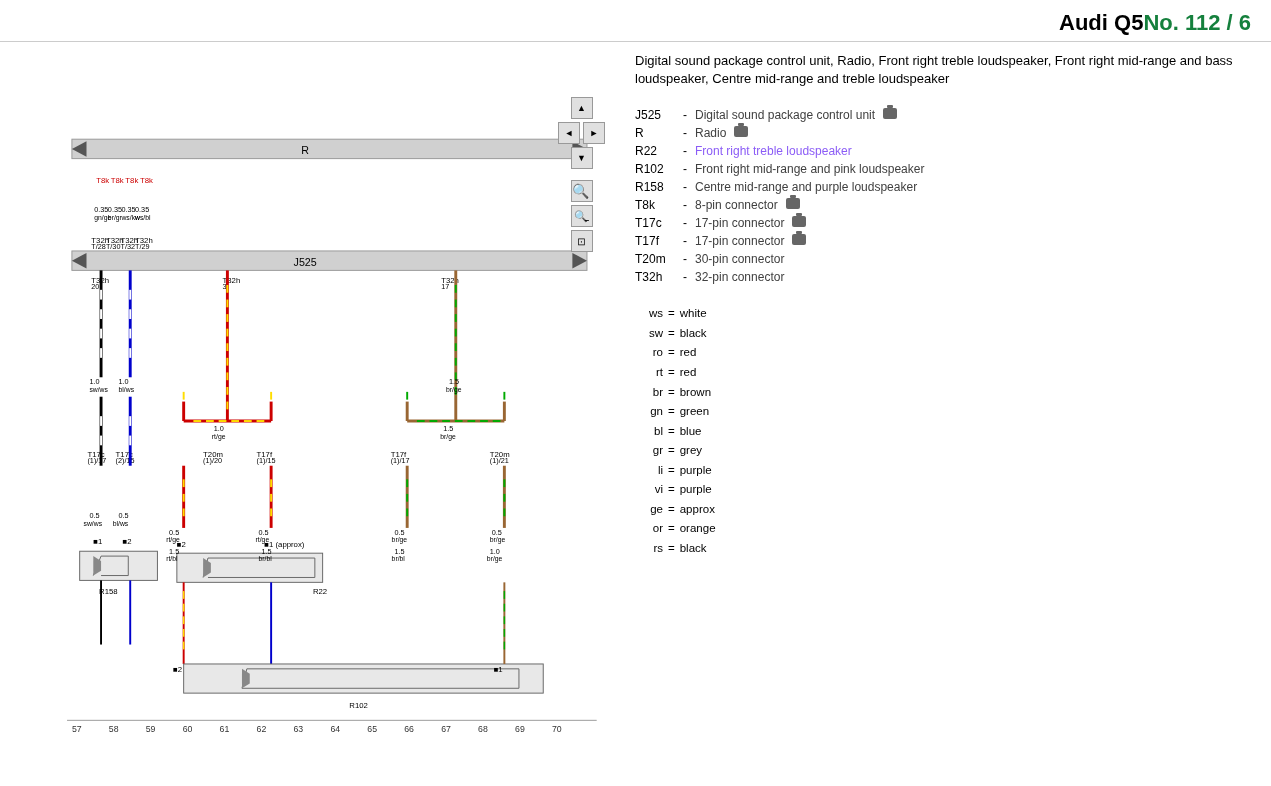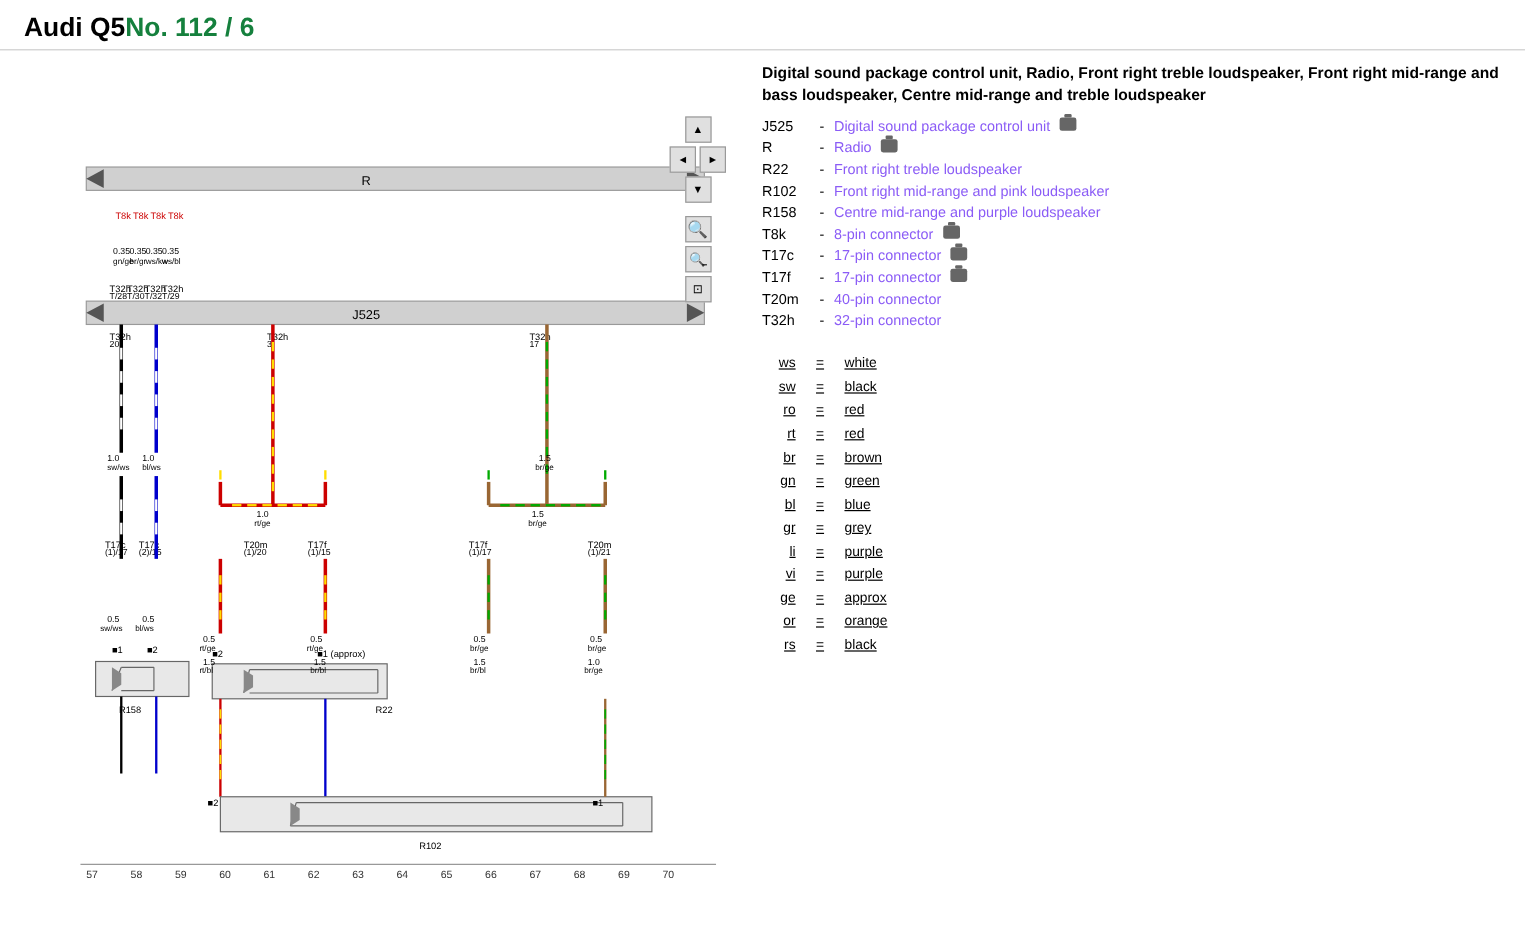--- a/index.html
+++ b/index.html
@@ -10,21 +10,21 @@
       font-family: Arial, sans-serif;
       font-size: 12px;
       overflow: hidden;
       position: relative;
     }
 
     
     .header {
       display: flex;
       align-items: center;
-      justify-content: flex-start;
+      justify-content: flex-end;
       padding: 10px 20px 5px 20px;
       border-bottom: 1px solid #ccc;
     }
     .header-title {
       font-size: 22px;
       font-weight: bold;
       color: #000;
     }
     .header-center {
       font-size: 18px;
@@ -64,44 +64,44 @@
     }
 
     
     .right-panel {
       flex: 1;
       padding: 10px 15px;
       font-size: 12px;
     }
 
     .component-title {
-      font-weight: bold;
+      font-weight: normal;
       font-size: 13px;
-      margin-bottom: 10px;
+      margin-bottom: 20px;
       line-height: 1.4;
     }
 
     .component-list {
       margin-bottom: 15px;
     }
     .component-item {
       display: flex;
       align-items: baseline;
       margin-bottom: 4px;
       gap: 5px;
     }
     .comp-code {
       min-width: 40px;
       font-weight: normal;
     }
     .comp-dash {
       margin: 0 3px;
     }
     .comp-desc {
-      color: #8b5cf6;
+      color: #404040;
     }
     .comp-desc.blue-link {
       color: #8b5cf6;
     }
     .camera-icon {
       display: inline-block;
       width: 14px;
       height: 11px;
       background: #666;
       border-radius: 2px;
@@ -120,22 +120,21 @@
       border-radius: 1px;
     }
 
     .legend-section {
       margin-top: 20px;
       font-size: 11.5px;
       line-height: 1.7;
     }
     .legend-item {
       display: flex;
-      gap: 15px;
-      text-decoration: underline;
+      gap: 3px;
     }
     .legend-code {
       min-width: 28px;
       text-align: right;
     }
     .legend-eq {
       margin: 0 2px;
     }
 
     
@@ -487,21 +486,21 @@
       <div class="component-item">
         <span class="comp-code">T17f</span>
         <span class="comp-dash">-</span>
         <span class="comp-desc">17-pin connector</span>
         <span class="camera-icon"></span>
       </div>
 
       <div class="component-item">
         <span class="comp-code">T20m</span>
         <span class="comp-dash">-</span>
-        <span class="comp-desc">40-pin connector</span>
+        <span class="comp-desc">30-pin connector</span>
       </div>
 
       <div class="component-item">
         <span class="comp-code">T32h</span>
         <span class="comp-dash">-</span>
         <span class="comp-desc">32-pin connector</span>
       </div>
 
     </div>
 

